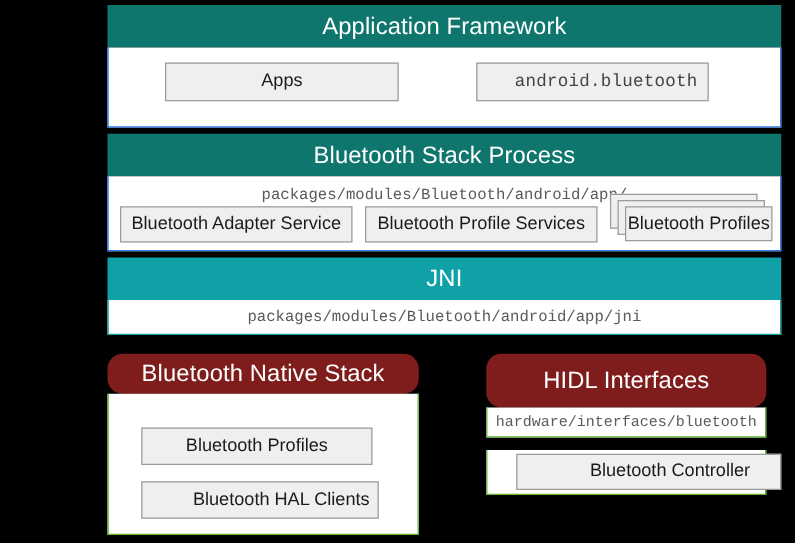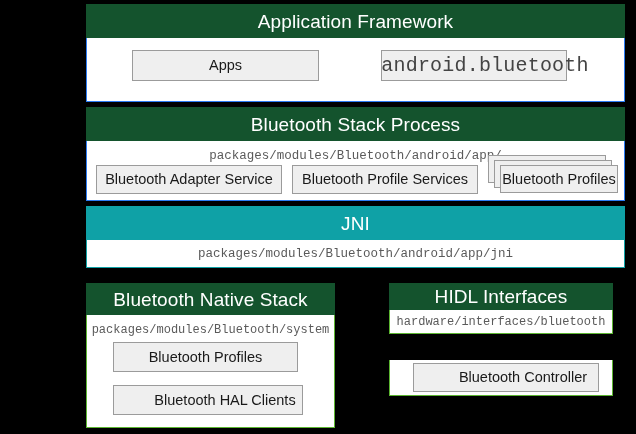--- a/index.html
+++ b/index.html
@@ -42,23 +42,23 @@
     letter-spacing: 0.1px;
   }
   .block-body {
     box-sizing: border-box;
     width: 100%;
     background: #ffffff;
     position: relative;
   }
 
   
-  .hdr-blue  { background: #14532d; }
+  .hdr-blue  { background: #0f766e; }
   .hdr-teal  { background: #0fa1a6; }
-  .hdr-green { background: #14532d; }
+  .hdr-green { background: #7f1d1d; border-radius: 12px; }
 
   .body-blue  { border: 1px solid #2b7bf3; border-top: none; }
   .body-teal  { border: 1px solid #0fa1a6; border-top: none; }
   .body-green { border: 1px solid #5cb531; border-top: none; }
 
   
   .path {
     font-family: "Liberation Mono", "DejaVu Sans Mono", monospace;
     font-size: 12.5px;
     color: #5a5a5a;
@@ -77,21 +77,21 @@
     font-size: 14.5px;
     display: flex;
     align-items: center;
     justify-content: center;
     text-align: left;
     white-space: nowrap;
     line-height: 1;
   }
   .node.mono {
     font-family: "Liberation Mono", "DejaVu Sans Mono", monospace;
-    font-size: 20px;
+    font-size: 14px;
     color: #444444;
     letter-spacing: 0.2px;
     padding-left: 22px;
   }
 
   
   .stack {
     position: absolute;
   }
   .stack .card {
@@ -154,40 +154,39 @@
   <div class="block" style="left:86px; top:206px; width:539px; height:62px;">
     <div class="block-header hdr-teal" style="height:34px;">JNI</div>
     <div class="block-body body-teal" style="height:28px;">
       <div class="path" style="position:absolute; left:0; top:8px; width:100%;">packages/modules/Bluetooth/android/app/jni</div>
     </div>
   </div>
 
   <div class="block" style="left:86px; top:283px; width:249px; height:145px;">
     <div class="block-header hdr-green" style="height:32px;">Bluetooth Native Stack</div>
     <div class="block-body body-green" style="height:113px;">
-      <div class="path" style="position:absolute; left:0; top:9px; width:100%; font-size:12px;">packages/modules/Bluetooth/system</div>
 
       <div class="node" style="left:26px; top:27px; width:185px; height:30px;">
         <span>Bluetooth Profiles</span>
       </div>
 
       <div class="node" style="left:26px; top:70px; width:190px; height:30px;padding-left:34px;">
         <span>Bluetooth HAL Clients</span>
       </div>
     </div>
   </div>
 
   <div class="block" style="left:389px; top:283px; width:224px; height:56px;">
-    <div class="block-header hdr-green" style="height:27px;">HIDL Interfaces</div>
+    <div class="block-header hdr-green" style="height:43px;">HIDL Interfaces</div>
     <div class="block-body body-green" style="height:24px;">
       <div class="path" style="position:absolute; left:0; top:6px; width:100%; font-size:12px;">hardware/interfaces/bluetooth</div>
     </div>
   </div>
 
   <div class="block" style="left:389px; top:360px; width:224px; height:68px;">
     <div class="block-body body-green" style="height:36px;">
-      <div class="node" style="left:23px; top:3px; width:186px; height:29px;padding-left:34px;">
+      <div class="node" style="left:23px; top:3px; width:212px; height:29px;padding-left:34px;">
         <span>Bluetooth Controller</span>
       </div>
     </div>
   </div>
 
 </div>
 
 </body></html>

